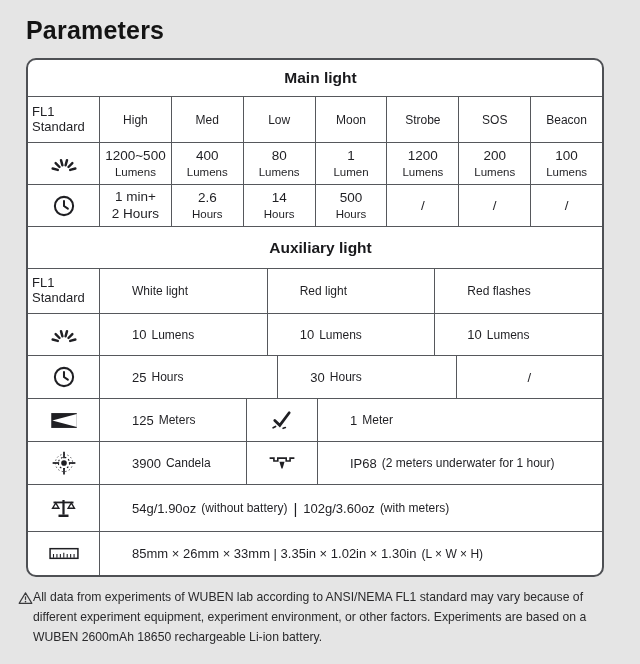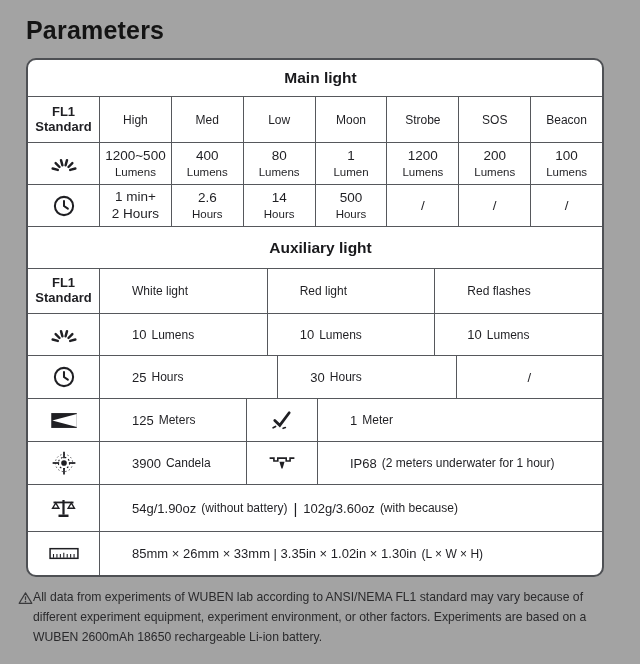--- a/index.html
+++ b/index.html
@@ -1,17 +1,17 @@
 <!DOCTYPE html>
 <html><head>
 <meta charset="utf-8">
 <style>
   html,body{margin:0;padding:0;background:#ffffff;}
   .page{
-    width:640px;height:664px;background:#a3a3a3;overflow:hidden;
+    width:640px;height:664px;background:#e5e5e5;overflow:hidden;
     font-family:"Liberation Sans","DejaVu Sans",sans-serif;color:#1f1f23;
     position:relative;
   }
   .title{
     font-size:25px;font-weight:700;color:#141414;
     margin:16px 0 13px 26px;letter-spacing:.2px;
   }
   .spec-table{
     margin-left:26px;width:578px;box-sizing:border-box;
     border:2px solid #4e5054;border-radius:10px;overflow:hidden;
@@ -38,21 +38,21 @@
   .r-sec2{height:41px;}
   .r-auxcols{height:44px;}
   .r-auxlum{height:41px;}
   .r-auxrun{height:42px;}
   .r-beam{height:42px;}
   .r-cand{height:42px;}
   .r-weight{height:46px;}
   .r-dim{height:43px;}
   
   .section{font-weight:700;font-size:15.5px;color:#19191c;padding-left:11px;}
-  .fl1{font-size:13px;line-height:1.12;text-align:center;padding:0 4px;font-weight:bold;}
+  .fl1{font-size:13px;line-height:1.12;text-align:left;padding:0 4px;}
   .colhdr{font-size:12px;}
   .stack{display:flex;flex-direction:column;align-items:center;justify-content:center;line-height:1.22;}
   .v{font-size:13.5px;}
   .u{font-size:11.5px;}
   .left{justify-content:flex-start;padding-left:32px;}
   .val{font-size:13px;white-space:nowrap;}
   .unit{font-size:12px;margin-left:5px;white-space:nowrap;}
   .note{font-size:12px;margin-left:5px;white-space:nowrap;}
   .sep{font-size:15px;margin:0 6px;}
   svg{display:block;}
@@ -319,21 +319,21 @@
             <path d="M5 4.5 L2.2 9.2 H7.8 Z" stroke-width="1.3"></path>
             <path d="M19 4.5 L16.2 9.2 H21.8 Z" stroke-width="1.3"></path>
           </svg>
         </span>
       </div>
       <div class="cell c-rest left">
         <span class="val">54g/1.90oz</span>
         <span class="note">(without battery)</span>
         <span class="sep">|</span>
         <span class="val">102g/3.60oz</span>
-        <span class="note">(with because)</span>
+        <span class="note">(with meters)</span>
       </div>
     </div>
 
     <div class="row r-dim">
       <div class="cell c-fl1">
         <span>
           <svg width="30" height="13" viewBox="0 0 28 12" fill="none" stroke="#1f1f23">
             <rect x="1" y="1.5" width="26" height="9" stroke-width="1.4"></rect>
             <line x1="4.2" y1="10" x2="4.2" y2="6.4" stroke-width="1"></line>
             <line x1="7.4" y1="10" x2="7.4" y2="6.4" stroke-width="1"></line>

